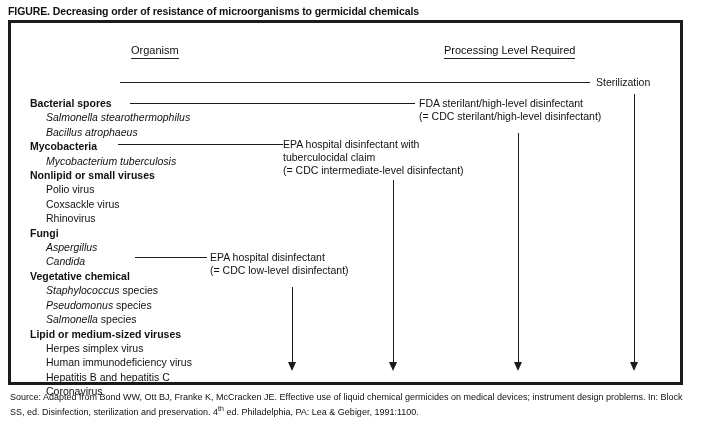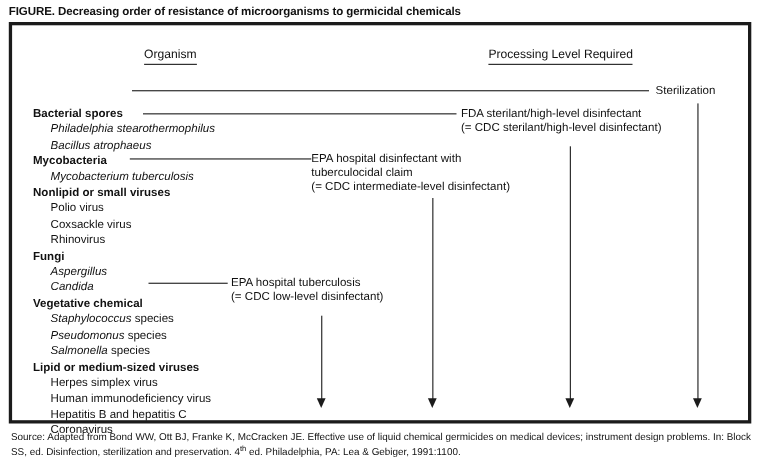--- a/index.html
+++ b/index.html
@@ -94,39 +94,39 @@
     <div>(= CDC sterilant/high-level disinfectant)</div>
   </div>
 
   <div class="proc-block" id="proc-epa-tb">
     <div>EPA hospital disinfectant with</div>
     <div>tuberculocidal claim</div>
     <div>(= CDC intermediate-level disinfectant)</div>
   </div>
 
   <div class="proc-block" id="proc-epa-low">
-    <div>EPA hospital tuberculosis</div>
+    <div>EPA hospital disinfectant</div>
     <div>(= CDC low-level disinfectant)</div>
   </div>
 
   <div class="vline" style="left:292px;top:287px;height:80px;"></div>
   <div class="arrow-head" style="left:287.5px;top:362px;"></div>
 
   <div class="vline" style="left:393px;top:180px;height:187px;"></div>
   <div class="arrow-head" style="left:388.5px;top:362px;"></div>
 
   <div class="vline" style="left:518px;top:133px;height:234px;"></div>
   <div class="arrow-head" style="left:513.5px;top:362px;"></div>
 
   <div class="vline" style="left:634px;top:94px;height:273px;"></div>
   <div class="arrow-head" style="left:629.5px;top:362px;"></div>
 
   <div class="org-list" id="organism-list">
       <div class="org-group">Bacterial spores</div>
-      <div class="org-item ital">Philadelphia stearothermophilus</div>
+      <div class="org-item ital">Salmonella stearothermophilus</div>
       <div class="org-item ital">Bacillus atrophaeus</div>
       <div class="org-group">Mycobacteria</div>
       <div class="org-item ital">Mycobacterium tuberculosis</div>
       <div class="org-group">Nonlipid or small viruses</div>
       <div class="org-item">Polio virus</div>
       <div class="org-item">Coxsackle virus</div>
       <div class="org-item">Rhinovirus</div>
       <div class="org-group">Fungi</div>
       <div class="org-item ital">Aspergillus</div>
       <div class="org-item ital">Candida</div>

